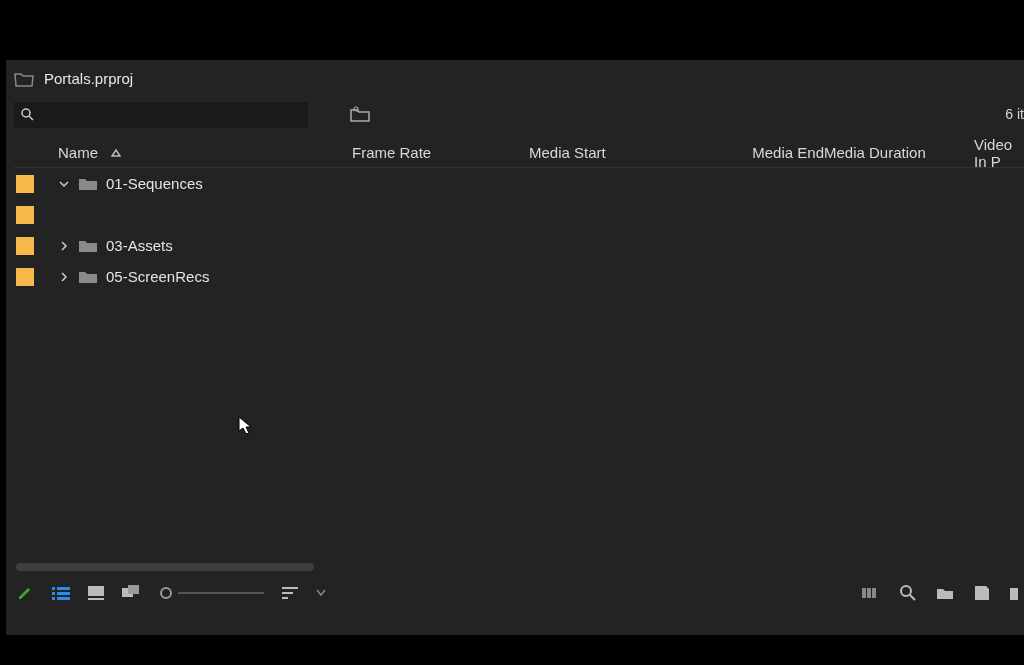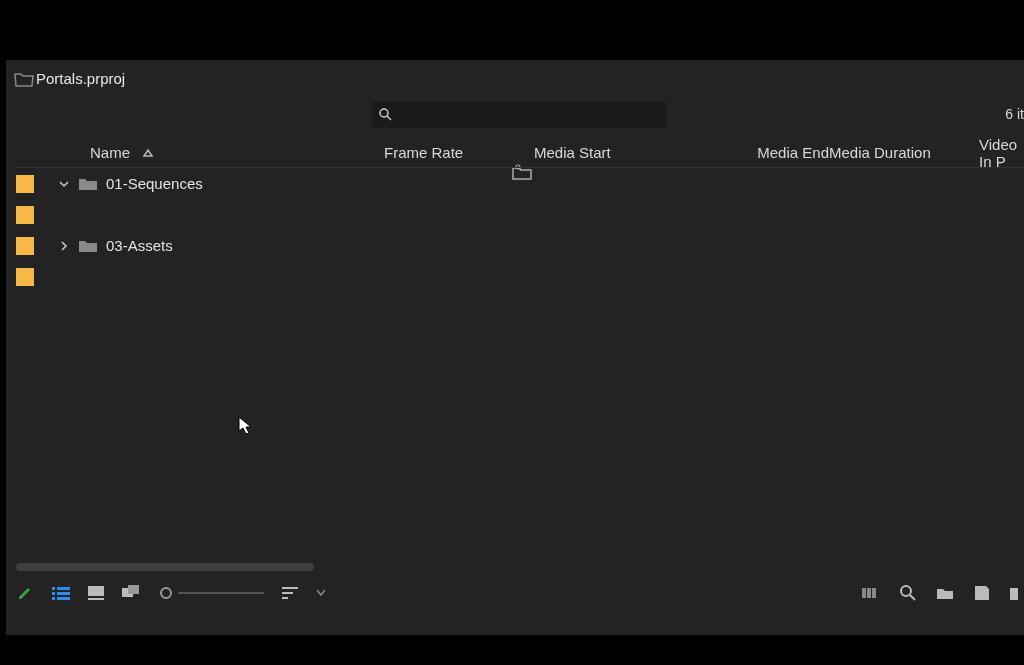--- a/index.html
+++ b/index.html
@@ -14,30 +14,30 @@
   }
   .panel {
     position: absolute;
     left: 6px; right: 0px;
     top: 60px; bottom: 30px;
     background: #232323;
   }
   .title-row {
     position: absolute;
     left: 8px; top: 10px;
-    display: flex; align-items: center; gap: 2px;
+    display: flex; align-items: center; gap: 10px;
     color: #d8d8d8;
   }
   .bin-icon svg { display:block; }
   .proj-title { font-size: 15px; color:#e8e8e8; }
 
   .search-row {
     position: absolute;
     left: 8px; top: 42px; right:0;
-    display: flex; align-items: center; gap: 36px; flex-direction: column;
+    display: flex; align-items: center; gap: 36px;
   }
   .search-box {
     width: 294px; height: 26px;
     background: #1a1a1a;
     border: none;
     display:flex; align-items:center;
     padding-left:6px;
   }
   .search-box .mag { margin-right:6px; }
   .search-input {
@@ -55,23 +55,23 @@
   .table-header {
     position:absolute;
     left:8px; right:0; top:78px;
     height:30px;
     display:flex; align-items:center;
     border-bottom:1px solid #333;
     color:#d8d8d8;
     font-size:15px;
   }
   .col-swatch { width:38px; }
-  .col-name { width:300px; padding-left:6px; display:flex; align-items:center; gap:8px;margin-left:32px;}
+  .col-name { width:300px; padding-left:6px; display:flex; align-items:center; gap:8px;}
   .col-fr { width:150px; }
-  .col-ms { width:145px; }
+  .col-ms { width:145px;margin-left:27px; }
   .col-me { width:150px;text-align:right; }
   .col-md { width:150px; }
   .col-vip { flex:1; }
   .sort-up { display:inline-flex; margin-left:4px; }
 
   .rows {
     position:absolute; left:8px; right:8px; top:108px;
   }
   .row {
     height:31px;
@@ -221,20 +221,33 @@
             <svg width="20" height="16" viewBox="0 0 20 16">
               <path d="M1 3 L7 3 L9 5 L19 5 L19 14 L1 14 Z" fill="#8a8a8a"></path>
             </svg>
           </span>
           <span class="label">03-Assets</span>
         </div>
       </div>
       <div class="row">
         <div class="swatch-cell">
           <div class="swatch" style="background: rgb(247, 184, 74);"></div>
+        </div>
+        <div class="tree">
+          <span class="chev">
+            <svg width="10" height="10" viewBox="0 0 10 10">
+              <path d="M3 1 L7 5 L3 9" fill="none" stroke="#ccc" stroke-width="1.5"></path>
+            </svg>
+          </span>
+          <span class="folder">
+            <svg width="20" height="16" viewBox="0 0 20 16">
+              <path d="M1 3 L7 3 L9 5 L19 5 L19 14 L1 14 Z" fill="#8a8a8a"></path>
+            </svg>
+          </span>
+          <span class="label">05-ScreenRecs</span>
         </div>
       </div>
     </div>
 
   <div class="hscroll"></div>
 
   <div class="bottom-bar">
     <span class="bb-icon">
       <svg width="18" height="18" viewBox="0 0 18 18">
           <path d="M3 15 L5 15 L14 6 L12 4 L3 13 Z" fill="#3aa53a"></path>

